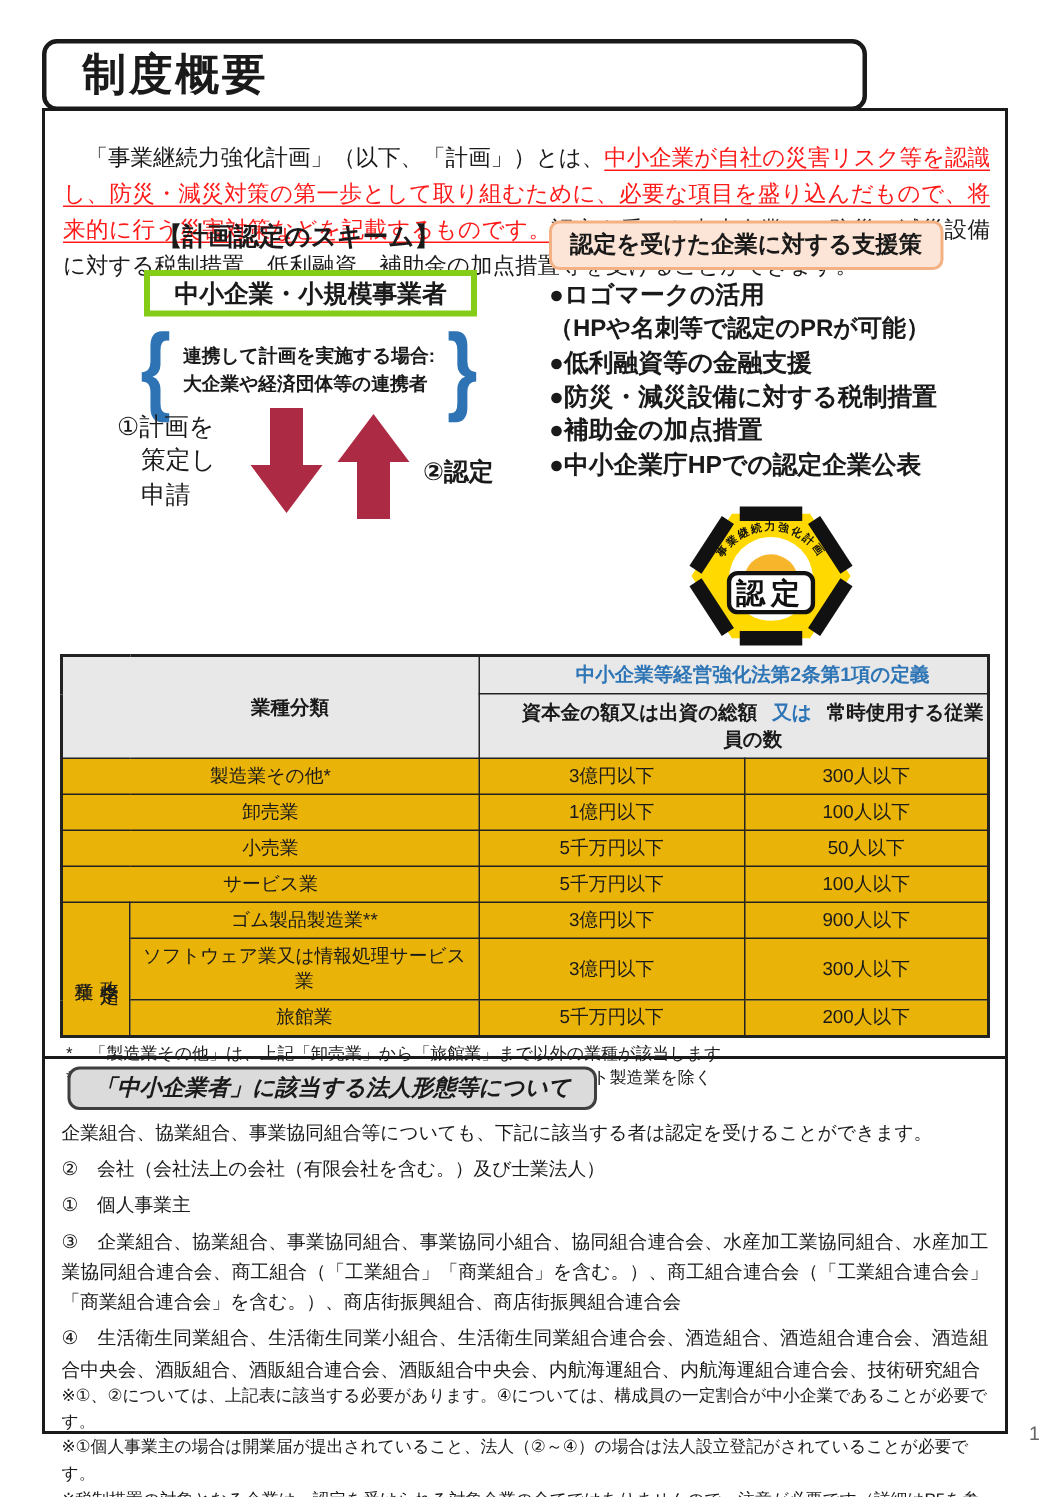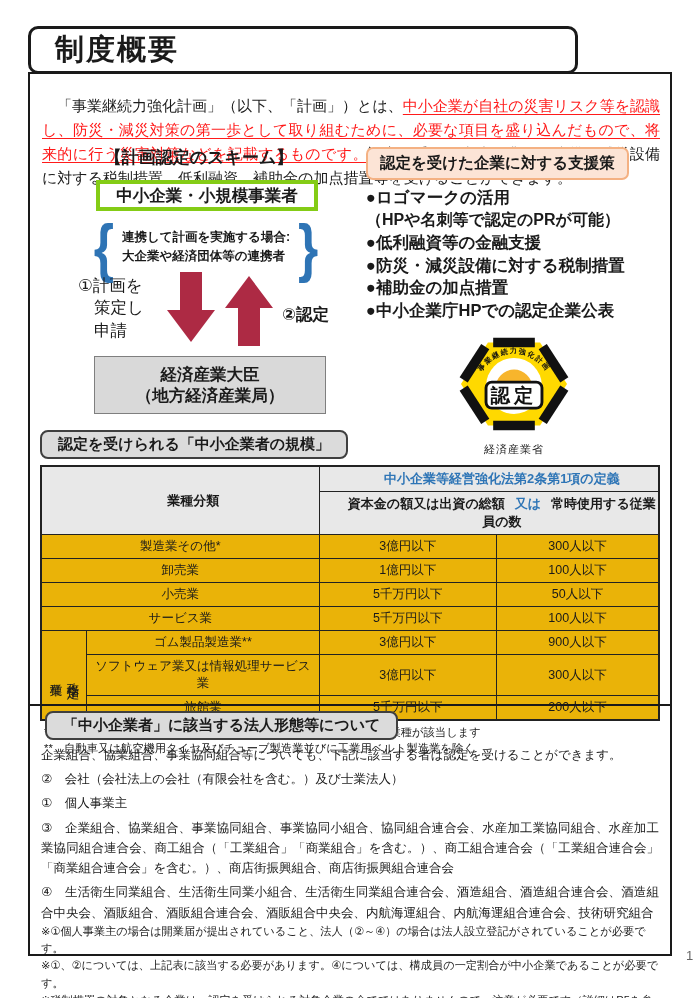--- a/index.html
+++ b/index.html
@@ -70,21 +70,21 @@
   .or-blue{color:#2e75b6;font-weight:bold;margin:0 10px;}
   .sub-black{font-weight:bold;}
   .vert-cell{padding:2px;}
   .vert-text{writing-mode:vertical-rl;text-orientation:upright;margin:0 auto;
     font-size:12.5px;line-height:1.35;letter-spacing:1px;height:66px;}
   .vert-text div{text-align:center;}
   .footnotes{margin-top:4px;margin-left:4px;font-size:11.3px;line-height:1.4;}
   
   .legal-section{position:absolute;left:0;right:0;top:630px;bottom:0;
     border-top:2px solid #1a1a1a;padding:5px 11px 0 11px;}
-  .legal-label{margin-left:4px;}
+  .legal-label{margin-left:4px;font-style:italic;}
   .legal-lead{font-size:12.5px;margin:5px 0 0 0;line-height:1.6;}
   .legal-items p{margin:0;font-size:12.5px;line-height:1.62;text-align:justify;}
   .legal-items p.gap{margin-top:4px;}
   .legal-notes p{margin:0;font-size:11.2px;line-height:1.55;}
   
   .page-number{position:absolute;left:686px;top:948px;font-size:13px;color:#666;}
 </style>
 </head>
 <body>
 
@@ -116,24 +116,20 @@
             <div>策定し</div>
             <div>申請</div>
           </div>
         <svg class="arrow-svg arrow-down" width="54" height="74" viewBox="0 0 54 74">
           <polygon points="16,0 38,0 38,38 51,38 27,70 3,38 16,38" fill="#ad2a44"></polygon>
         </svg>
         <svg class="arrow-svg arrow-up" width="54" height="74" viewBox="0 0 54 74">
           <polygon points="27,4 51,36 38,36 38,74 16,74 16,36 3,36" fill="#ad2a44"></polygon>
         </svg>
         <div class="step2-label">②認定</div>
-        <div class="minister-box">
-            <div>経済産業大臣</div>
-            <div>（地方経済産業局）</div>
-          </div>
       </div>
 
       <div class="scheme-right">
         <div class="support-heading">認定を受けた企業に対する支援策</div>
         <div class="support-bullets">
             <div>●ロゴマークの活用</div>
             <div class="normal">（HPや名刺等で認定のPRが可能）</div>
             <div>●低利融資等の金融支援</div>
             <div>●防災・減災設備に対する税制措置</div>
             <div>●補助金の加点措置</div>
@@ -160,21 +156,20 @@
             </text>
             <rect x="31" y="54" width="58" height="27" rx="6" fill="#ffffff" stroke="#111111" stroke-width="3"></rect>
             <text x="60" y="75" font-size="20" font-weight="bold" letter-spacing="4" text-anchor="middle" fill="#111111">認定</text>
           </svg>
           <div class="badge-org">経済産業省</div>
         </div>
       </div>
     </div>
 
     <div class="size-section">
-      <div class="section-label">認定を受けられる「中小企業者の規模」</div>
       <table class="size-table">
         <colgroup>
           <col style="width:7.4%">
             <col style="width:37.6%">
             <col style="width:28.7%">
             <col style="width:26.3%">
         </colgroup>
         <thead>
           <tr>
             <th colspan="2" rowspan="2">業種分類</th>
@@ -239,22 +234,22 @@
     <div class="legal-section">
       <div class="section-label legal-label">「中小企業者」に該当する法人形態等について</div>
       <p class="legal-lead">企業組合、協業組合、事業協同組合等についても、下記に該当する者は認定を受けることができます。</p>
       <div class="legal-items">
           <p class="gap">②　会社（会社法上の会社（有限会社を含む。）及び士業法人）</p>
           <p class="gap">①　個人事業主</p>
           <p class="gap">③　企業組合、協業組合、事業協同組合、事業協同小組合、協同組合連合会、水産加工業協同組合、水産加工業協同組合連合会、商工組合（「工業組合」「商業組合」を含む。）、商工組合連合会（「工業組合連合会」「商業組合連合会」を含む。）、商店街振興組合、商店街振興組合連合会</p>
           <p class="gap">④　生活衛生同業組合、生活衛生同業小組合、生活衛生同業組合連合会、酒造組合、酒造組合連合会、酒造組合中央会、酒販組合、酒販組合連合会、酒販組合中央会、内航海運組合、内航海運組合連合会、技術研究組合</p>
         </div>
       <div class="legal-notes">
+          <p>※①、②については、上記表に該当する必要があります。④については、構成員の一定割合が中小企業であることが必要です。</p>
           <p>※①個人事業主の場合は開業届が提出されていること、法人（②～④）の場合は法人設立登記がされていることが必要です。</p>
-          <p>※①、②については、上記表に該当する必要があります。④については、構成員の一定割合が中小企業であることが必要です。</p>
           <p>※税制措置の対象となる企業は、認定を受けられる対象企業の全てではありませんので、注意が必要です（詳細はP5を参照）。</p>
         </div>
     </div>
 
   </div>
 
   <div class="page-number">1</div>
 </div>
 
 </body></html>

